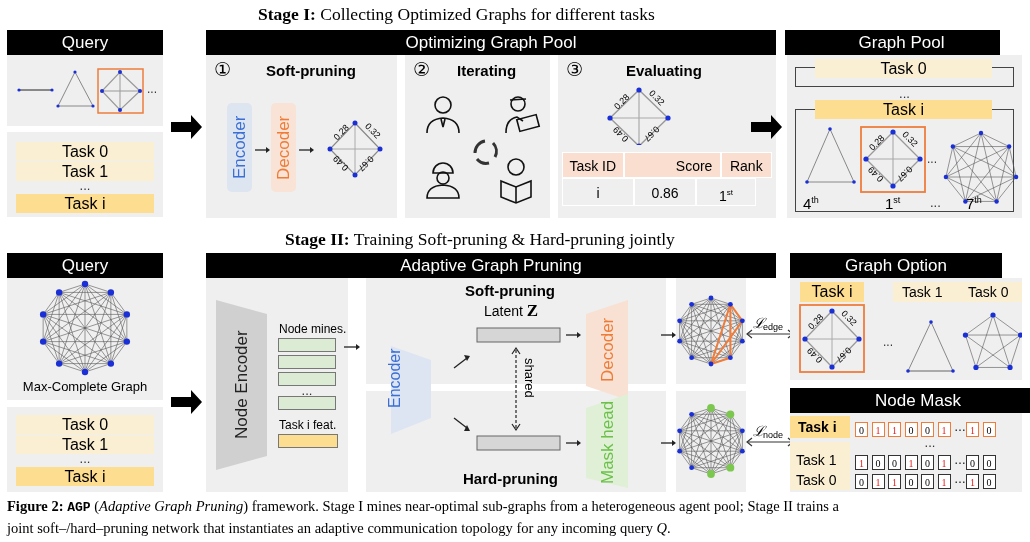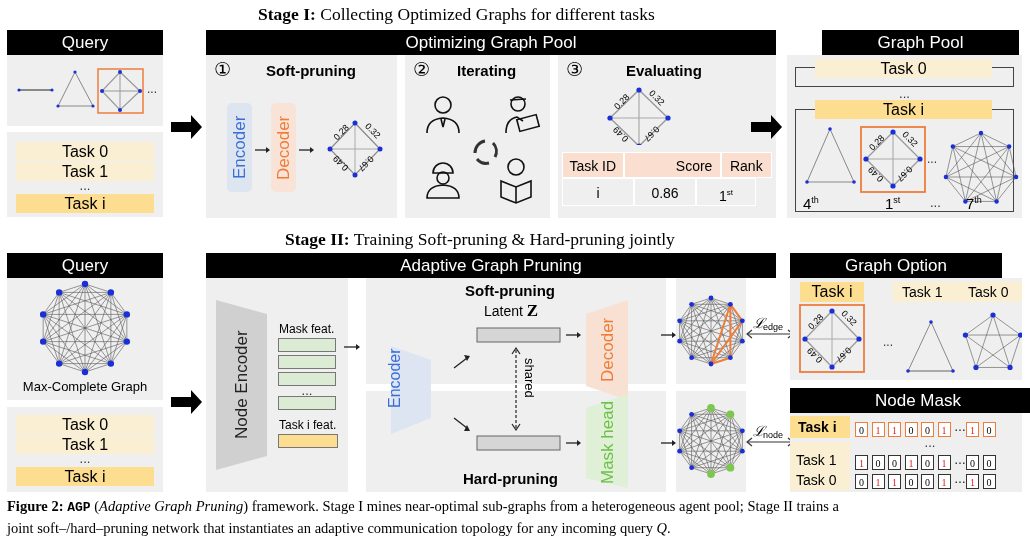--- a/index.html
+++ b/index.html
@@ -160,21 +160,21 @@
       <div class="cell" style="width:60px;">0.86</div>
       <div class="cell" style="width:58px;"><span>1</span><sup style="font-size:8px;">st</sup></div>
     </div>
   </div>
 </div>
 
 <svg class="abs" style="left:751px;top:115px;" width="32" height="24">
   <polygon points="0,7 20,7 20,0 31,12 20,24 20,17 0,17" fill="#000"></polygon>
 </svg>
 
-<div class="abs hdr" style="left:822px;top:30px;width:197px;">Graph Pool</div>
+<div class="abs hdr" style="left:785px;top:30px;width:197px;padding-left:18px;">Graph Pool</div>
 <div class="abs panel" style="left:787px;top:55px;width:235px;height:163px;">
   <div class="abs" style="left:8px;top:12px;width:217px;height:19px;border:1.5px solid #444;border-top:none;"></div>
   <div class="abs" style="left:8px;top:12px;width:20px;border-top:1.5px solid #444;"></div>
   <div class="abs" style="left:205px;top:12px;width:22px;border-top:1.5px solid #444;"></div>
   <div class="abs task light" style="left:28px;top:4px;width:177px;">Task 0</div>
   <div class="abs dots" style="left:0;top:34px;width:235px;">...</div>
   <div class="abs" style="left:8px;top:54px;width:217px;height:102px;border:1.5px solid #444;border-top:none;"></div>
   <div class="abs" style="left:8px;top:54px;width:20px;border-top:1.5px solid #444;"></div>
   <div class="abs" style="left:205px;top:54px;width:22px;border-top:1.5px solid #444;"></div>
   <div class="abs task dark" style="left:28px;top:45px;width:177px;">Task i</div>
@@ -314,21 +314,21 @@
 <svg class="abs" style="left:171px;top:390px;" width="32" height="24">
   <polygon points="0,7 20,7 20,0 31,12 20,24 20,17 0,17" fill="#000"></polygon>
 </svg>
 
 <div class="abs hdr" style="left:206px;top:253px;width:570px;">Adaptive Graph Pruning</div>
 <div class="abs panel" style="left:206px;top:278px;width:142px;height:214px;">
   <svg class="abs" style="left:0;top:0;" width="142" height="214">
     <polygon points="10,22 61,36 61,178 10,192" fill="#d0d0d0"></polygon>
   </svg>
   <div class="abs vtext" style="left:20px;top:22px;height:170px;width:32px;line-height:32px;color:#222;">Node Encoder</div>
-  <div class="abs" style="left:73px;top:44px;font-size:12px;">Mask feat.</div>
+  <div class="abs" style="left:73px;top:44px;font-size:12px;">Node mines.</div>
   <div class="abs" style="left:72px;top:60px;width:58px;">
     <div style="height:12px;background:#dcecd4;border:1px solid #777;margin-bottom:3px;"></div>
     <div style="height:12px;background:#dcecd4;border:1px solid #777;margin-bottom:3px;"></div>
     <div style="height:12px;background:#dcecd4;border:1px solid #777;margin-bottom:0;"></div>
     <div class="dots" style="height:10px;">...</div>
     <div style="height:12px;background:#dcecd4;border:1px solid #777;"></div>
   </div>
   <div class="abs" style="left:73px;top:140px;font-size:12px;">Task i feat.</div>
   <div class="abs" style="left:72px;top:156px;width:58px;height:12px;background:#fddd8f;border:1px solid #777;"></div>
 </div>

